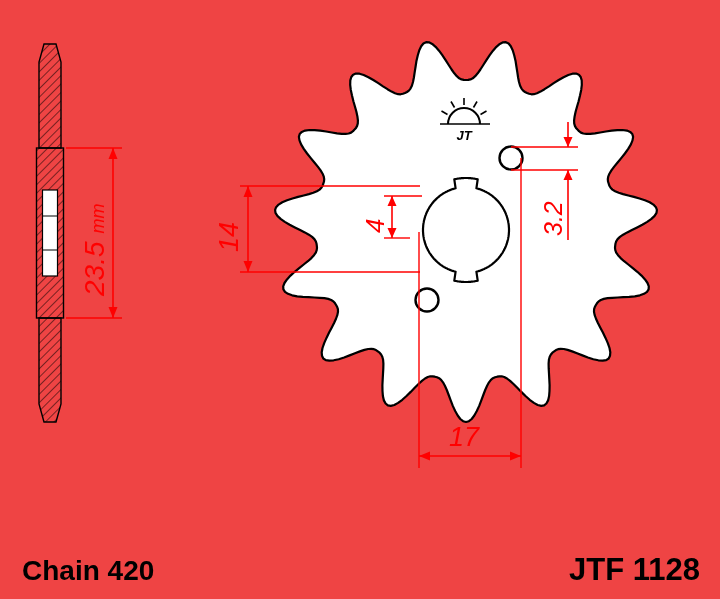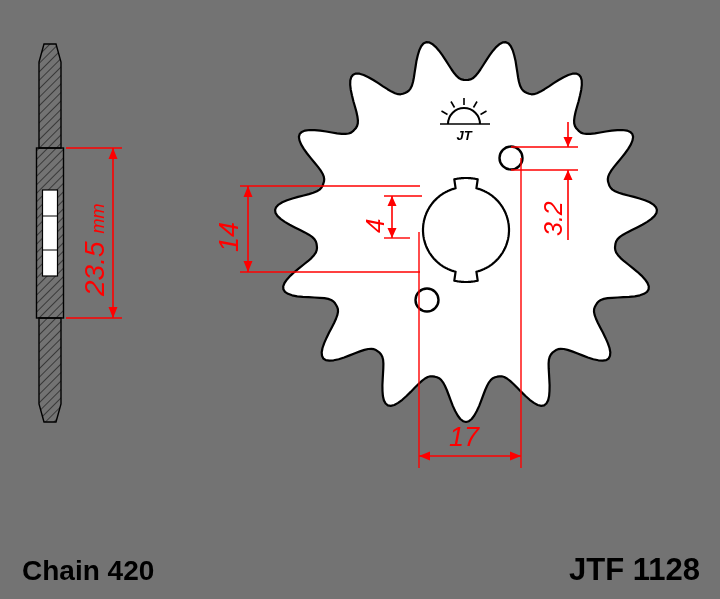--- a/index.html
+++ b/index.html
@@ -1,16 +1,16 @@
 <!DOCTYPE html>
 <html><head>
 <meta charset="utf-8">
 <style>
   html,body{margin:0;padding:0;background:#fff;}
-  .canvas{position:relative;width:720px;height:599px;background:#737373;overflow:hidden;
+  .canvas{position:relative;width:720px;height:599px;background:#ef4444;overflow:hidden;
           font-family:"Liberation Sans",sans-serif;}
   svg{display:block;}
   .outline{fill:#ffffff;stroke:#000;stroke-width:2.2;stroke-linejoin:round;}
   .hatched{fill:url(#hatch);stroke:#000;stroke-width:1.4;}
   .dim-line{stroke:#f00;stroke-width:1.6;fill:none;}
   .ext-line{stroke:#f00;stroke-width:1.4;fill:none;}
   .arrow{fill:#f00;stroke:none;}
   .dim-text{fill:#f00;font-style:italic;font-family:"Liberation Sans",sans-serif;}
   .black-line{stroke:#000;fill:none;}
   .footer-text{fill:#000;font-weight:bold;font-family:"Liberation Sans",sans-serif;}

